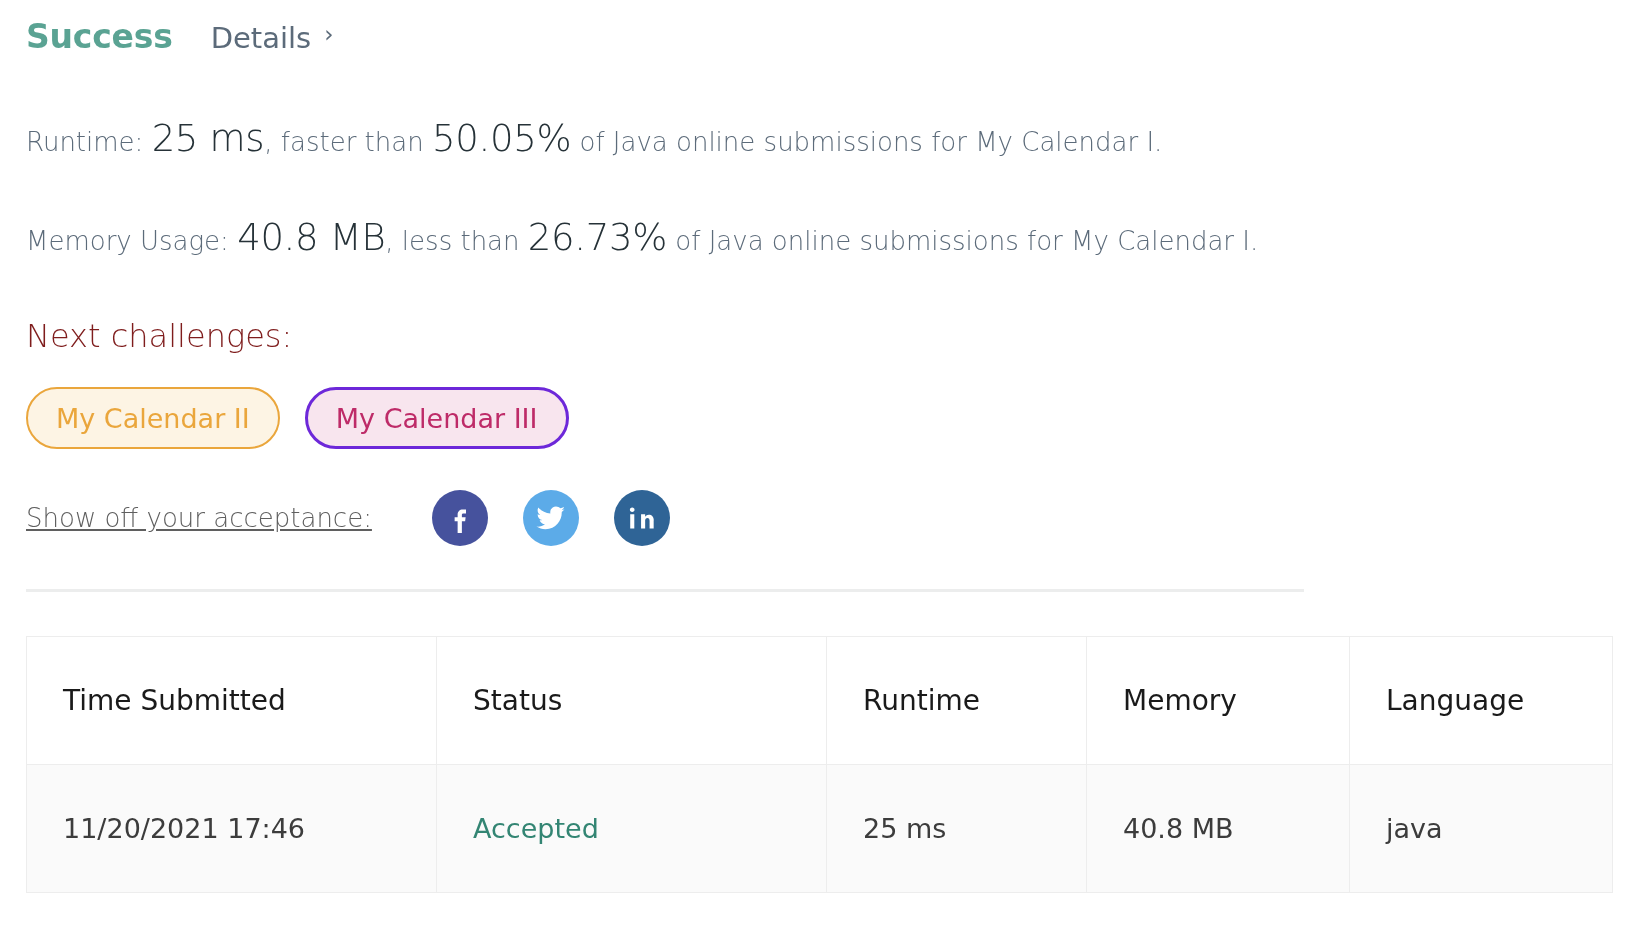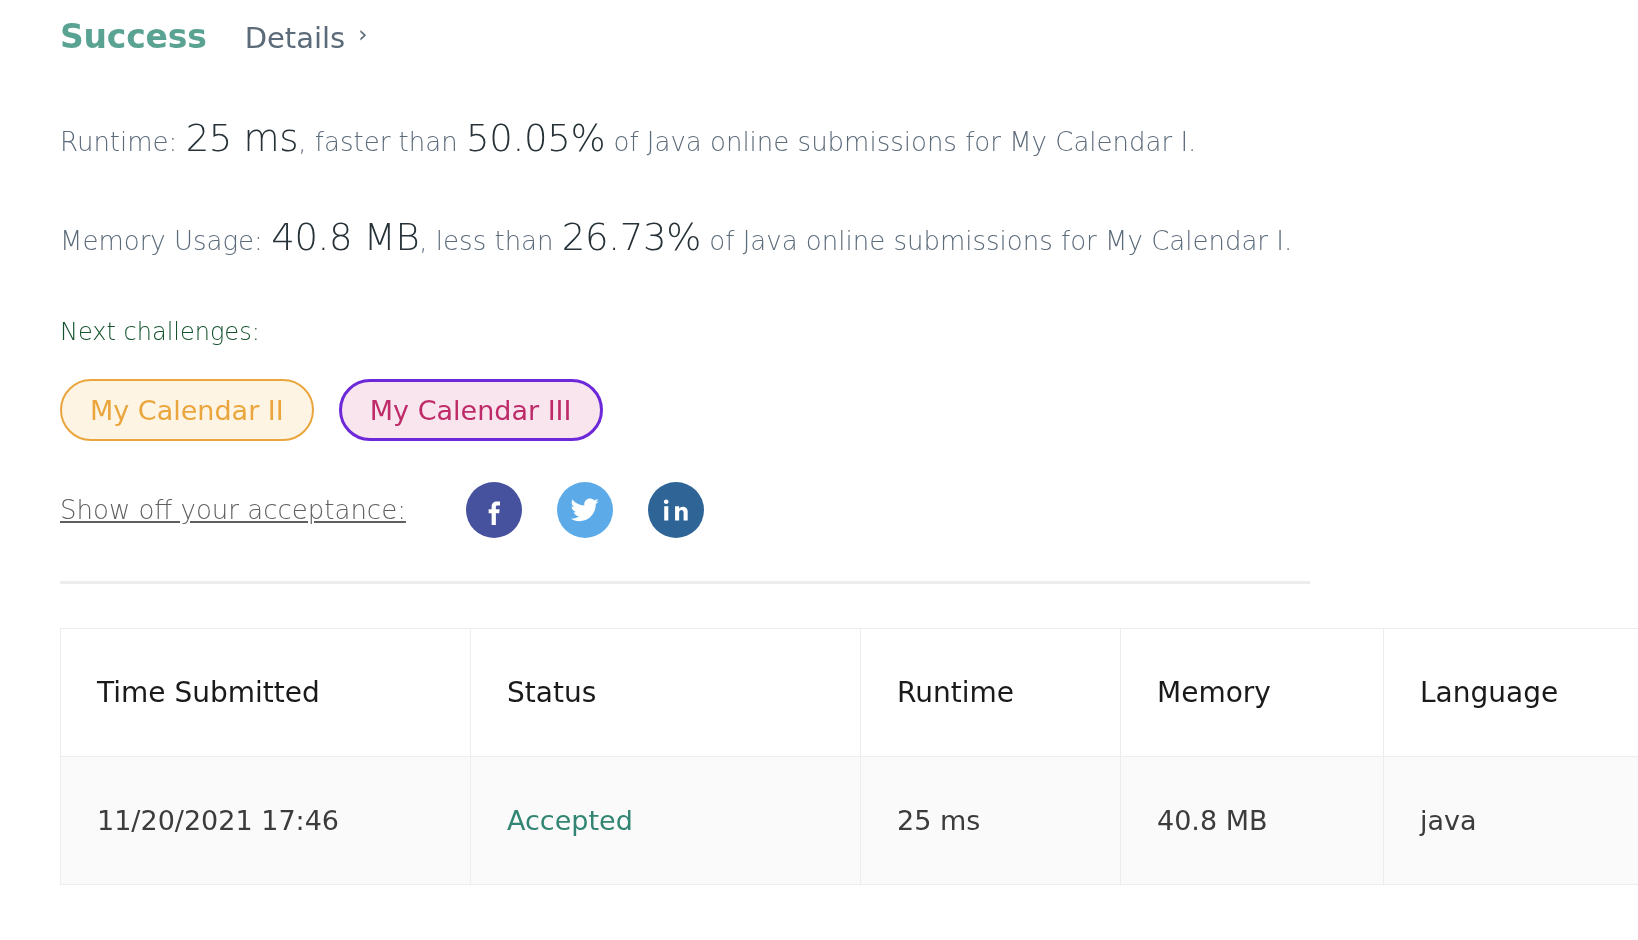--- a/index.html
+++ b/index.html
@@ -12,22 +12,21 @@
     background: #ffffff;
     font-family: "DejaVu Sans", "Liberation Sans", sans-serif;
     overflow: hidden;
   }
 
   .page {
     position: relative;
     width: 1330px;
     height: 940px;
     background: #ffffff;
-    padding: 0 40px;
-    margin-left: 20px;
+    padding: 0 26px;
   }
 
   
   .status-row {
     display: flex;
     align-items: baseline;
     gap: 38px;
     padding-top: 20px;
     height: 62px;
   }
@@ -68,22 +67,22 @@
   .stat-big {
     color: #263238;
     font-size: 37px;
     font-weight: 300;
     letter-spacing: -0.3px;
   }
 
   
   .next-label {
     margin-top: 64px;
-    color: #14532d;
-    font-size: 24px;
+    color: #7f1d1d;
+    font-size: 32px;
     font-weight: 300;
     line-height: 1;
   }
 
   .challenge-row {
     margin-top: 35px;
     display: flex;
     align-items: center;
     gap: 25px;
     height: 62px;

